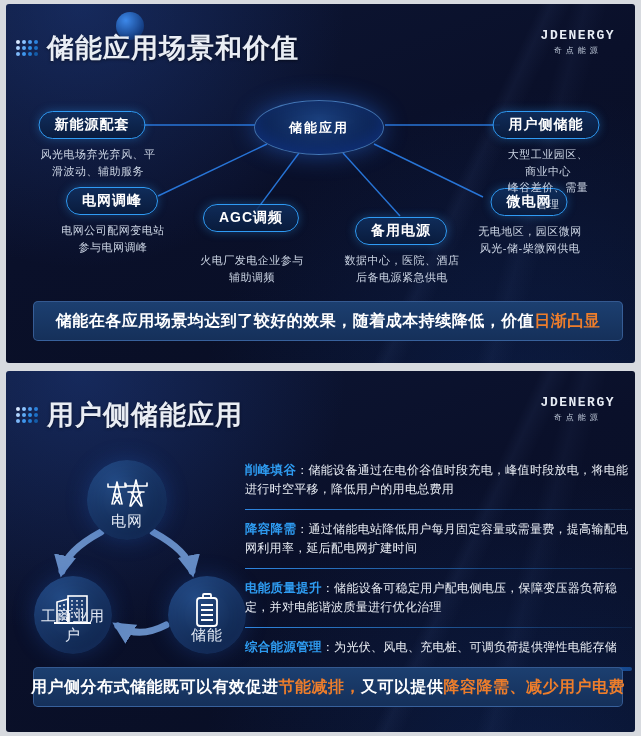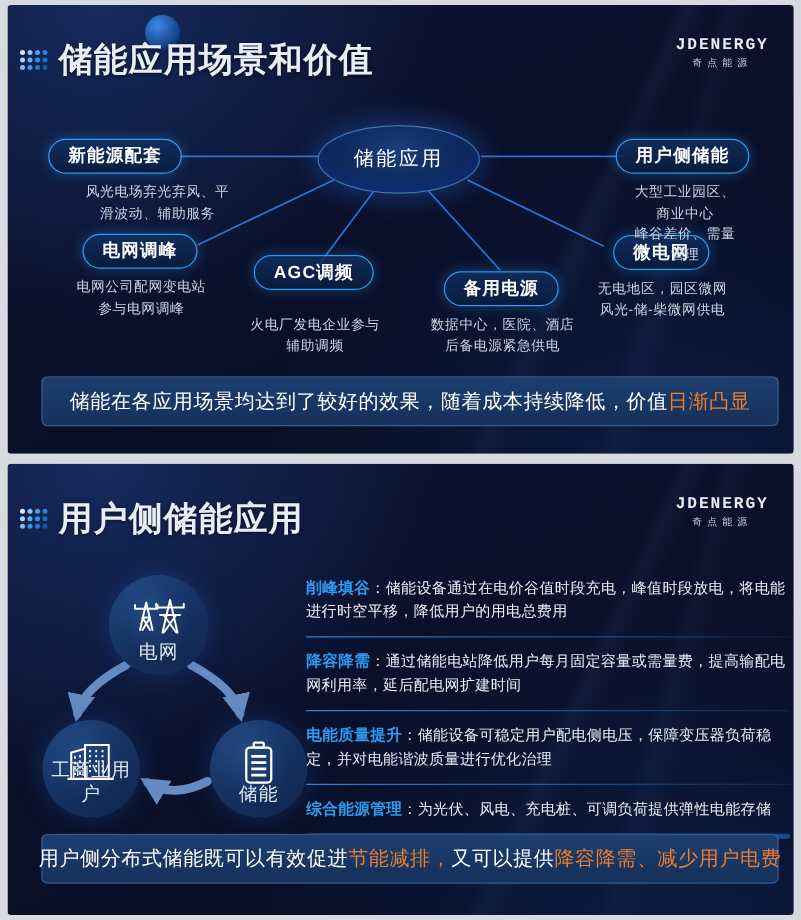--- a/index.html
+++ b/index.html
@@ -50,42 +50,42 @@
 
   
   .connectors { position:absolute; inset:0; width:100%; height:100%; z-index:1; }
   .center-ellipse {
     position:absolute; left:248px; top:96px; width:130px; height:55px; border-radius:50%;
     background:radial-gradient(ellipse at 50% 35%, #1a3f7d, #0b2150 70%, #081a3e);
     border:1px solid rgba(110,180,255,.55);
     box-shadow:0 0 24px rgba(45,125,255,.45), inset 0 -6px 16px rgba(20,60,150,.6);
     display:flex; align-items:center; justify-content:center; z-index:2;
   }
-  .center-ellipse span { font-size:16px; font-weight:normal; color:#fff; letter-spacing:2px; }
+  .center-ellipse span { font-size:13px; font-weight:bold; color:#fff; letter-spacing:2px; }
   .pill {
     position:absolute; transform:translate(-50%,-50%); z-index:2;
     padding:4px 15px; border-radius:15px; white-space:nowrap;
     background:linear-gradient(180deg, rgba(16,48,96,.85), rgba(9,28,62,.9));
     border:1.5px solid #2f9bf4;
     box-shadow:0 0 10px rgba(47,155,244,.35);
     font-size:14px; font-weight:bold; color:#fff; letter-spacing:1px;
   }
   .desc {
     position:absolute; transform:translateX(-50%); z-index:2;
     font-size:11px; line-height:1.5; color:#ccd5e4; text-align:center;
     white-space:pre-line; letter-spacing:.5px;
   }
 
   
   .banner {
     position:absolute; left:27px; top:297px; width:590px; height:40px; z-index:3;
     background:linear-gradient(180deg,#1c3f70,#15305a);
     border:1px solid rgba(90,140,210,.45); border-radius:5px;
     display:flex; align-items:center; justify-content:center;
-    font-size:16px; font-weight:normal; color:#fff; letter-spacing:.5px; white-space:nowrap;
+    font-size:16px; font-weight:bold; color:#fff; letter-spacing:.5px; white-space:nowrap;
   }
   .banner .hl { color:#ed7d2b; }
   .slide2 .banner { top:296px; }
 
   
   .circ {
     position:absolute; border-radius:50%; z-index:2;
     background:radial-gradient(circle at 35% 28%, #234a84, #10264e 72%, #0c1d40);
     box-shadow:0 0 22px rgba(35,95,200,.30), inset 0 0 18px rgba(70,140,255,.12);
     display:flex; flex-direction:column; align-items:center; justify-content:center;
@@ -152,21 +152,21 @@
       <span>储能应用</span>
     </div>
 
     <div class="pill" style="left:86px;  top:121px;">新能源配套</div>
     <div class="pill" style="left:106px; top:197px;">电网调峰</div>
     <div class="pill" style="left:245px; top:214px;text-align:right;">AGC调频</div>
     <div class="pill" style="left:395px; top:227px;">备用电源</div>
     <div class="pill" style="left:523px; top:198px;text-align:right;">微电网</div>
     <div class="pill" style="left:540px; top:121px;text-align:center;">用户侧储能</div>
 
-    <div class="desc" style="left:92px;  top:142px;margin-left:28px;">风光电场弃光弃风、平
+    <div class="desc" style="left:92px;  top:142px;">风光电场弃光弃风、平
 滑波动、辅助服务</div>
     <div class="desc" style="left:107px; top:218px;">电网公司配网变电站
 参与电网调峰</div>
     <div class="desc" style="left:246px; top:248px;">火电厂发电企业参与
 辅助调频</div>
     <div class="desc" style="left:396px; top:248px;">数据中心，医院、酒店
 后备电源紧急供电</div>
     <div class="desc" style="left:524px; top:219px;">无电地区，园区微网
 风光-储-柴微网供电</div>
     <div class="desc" style="left:542px; top:142px;">大型工业园区、商业中心

